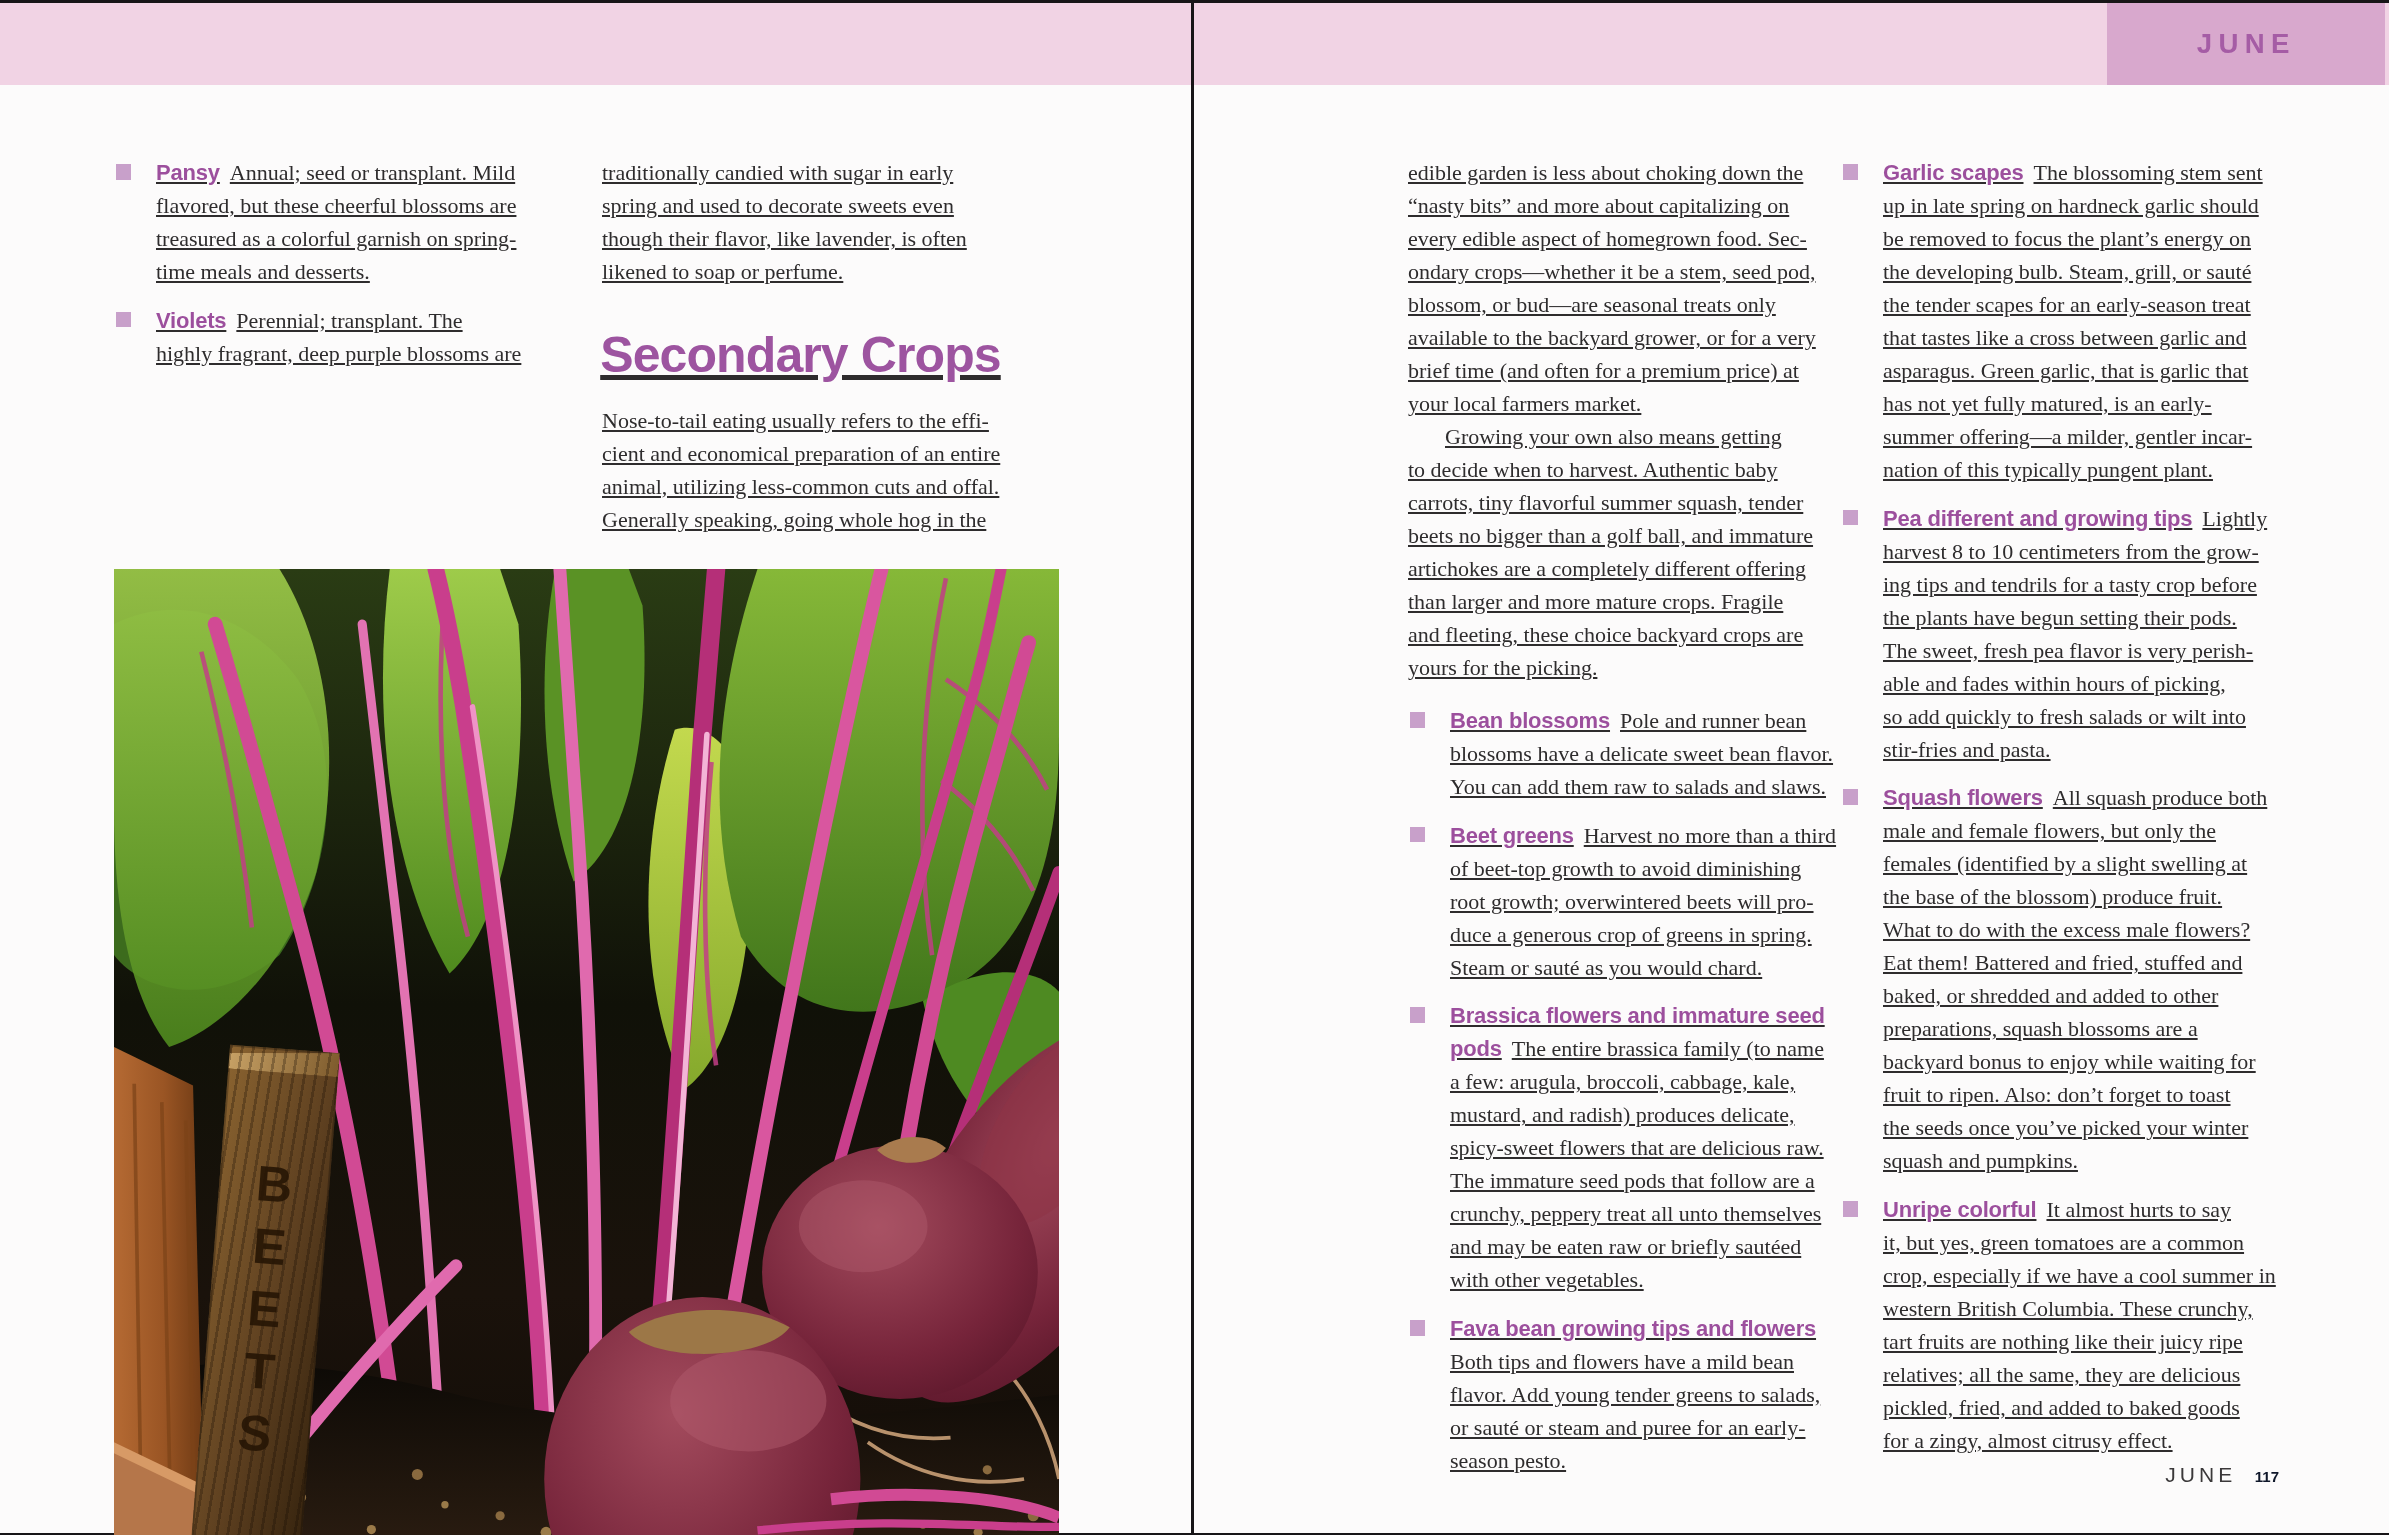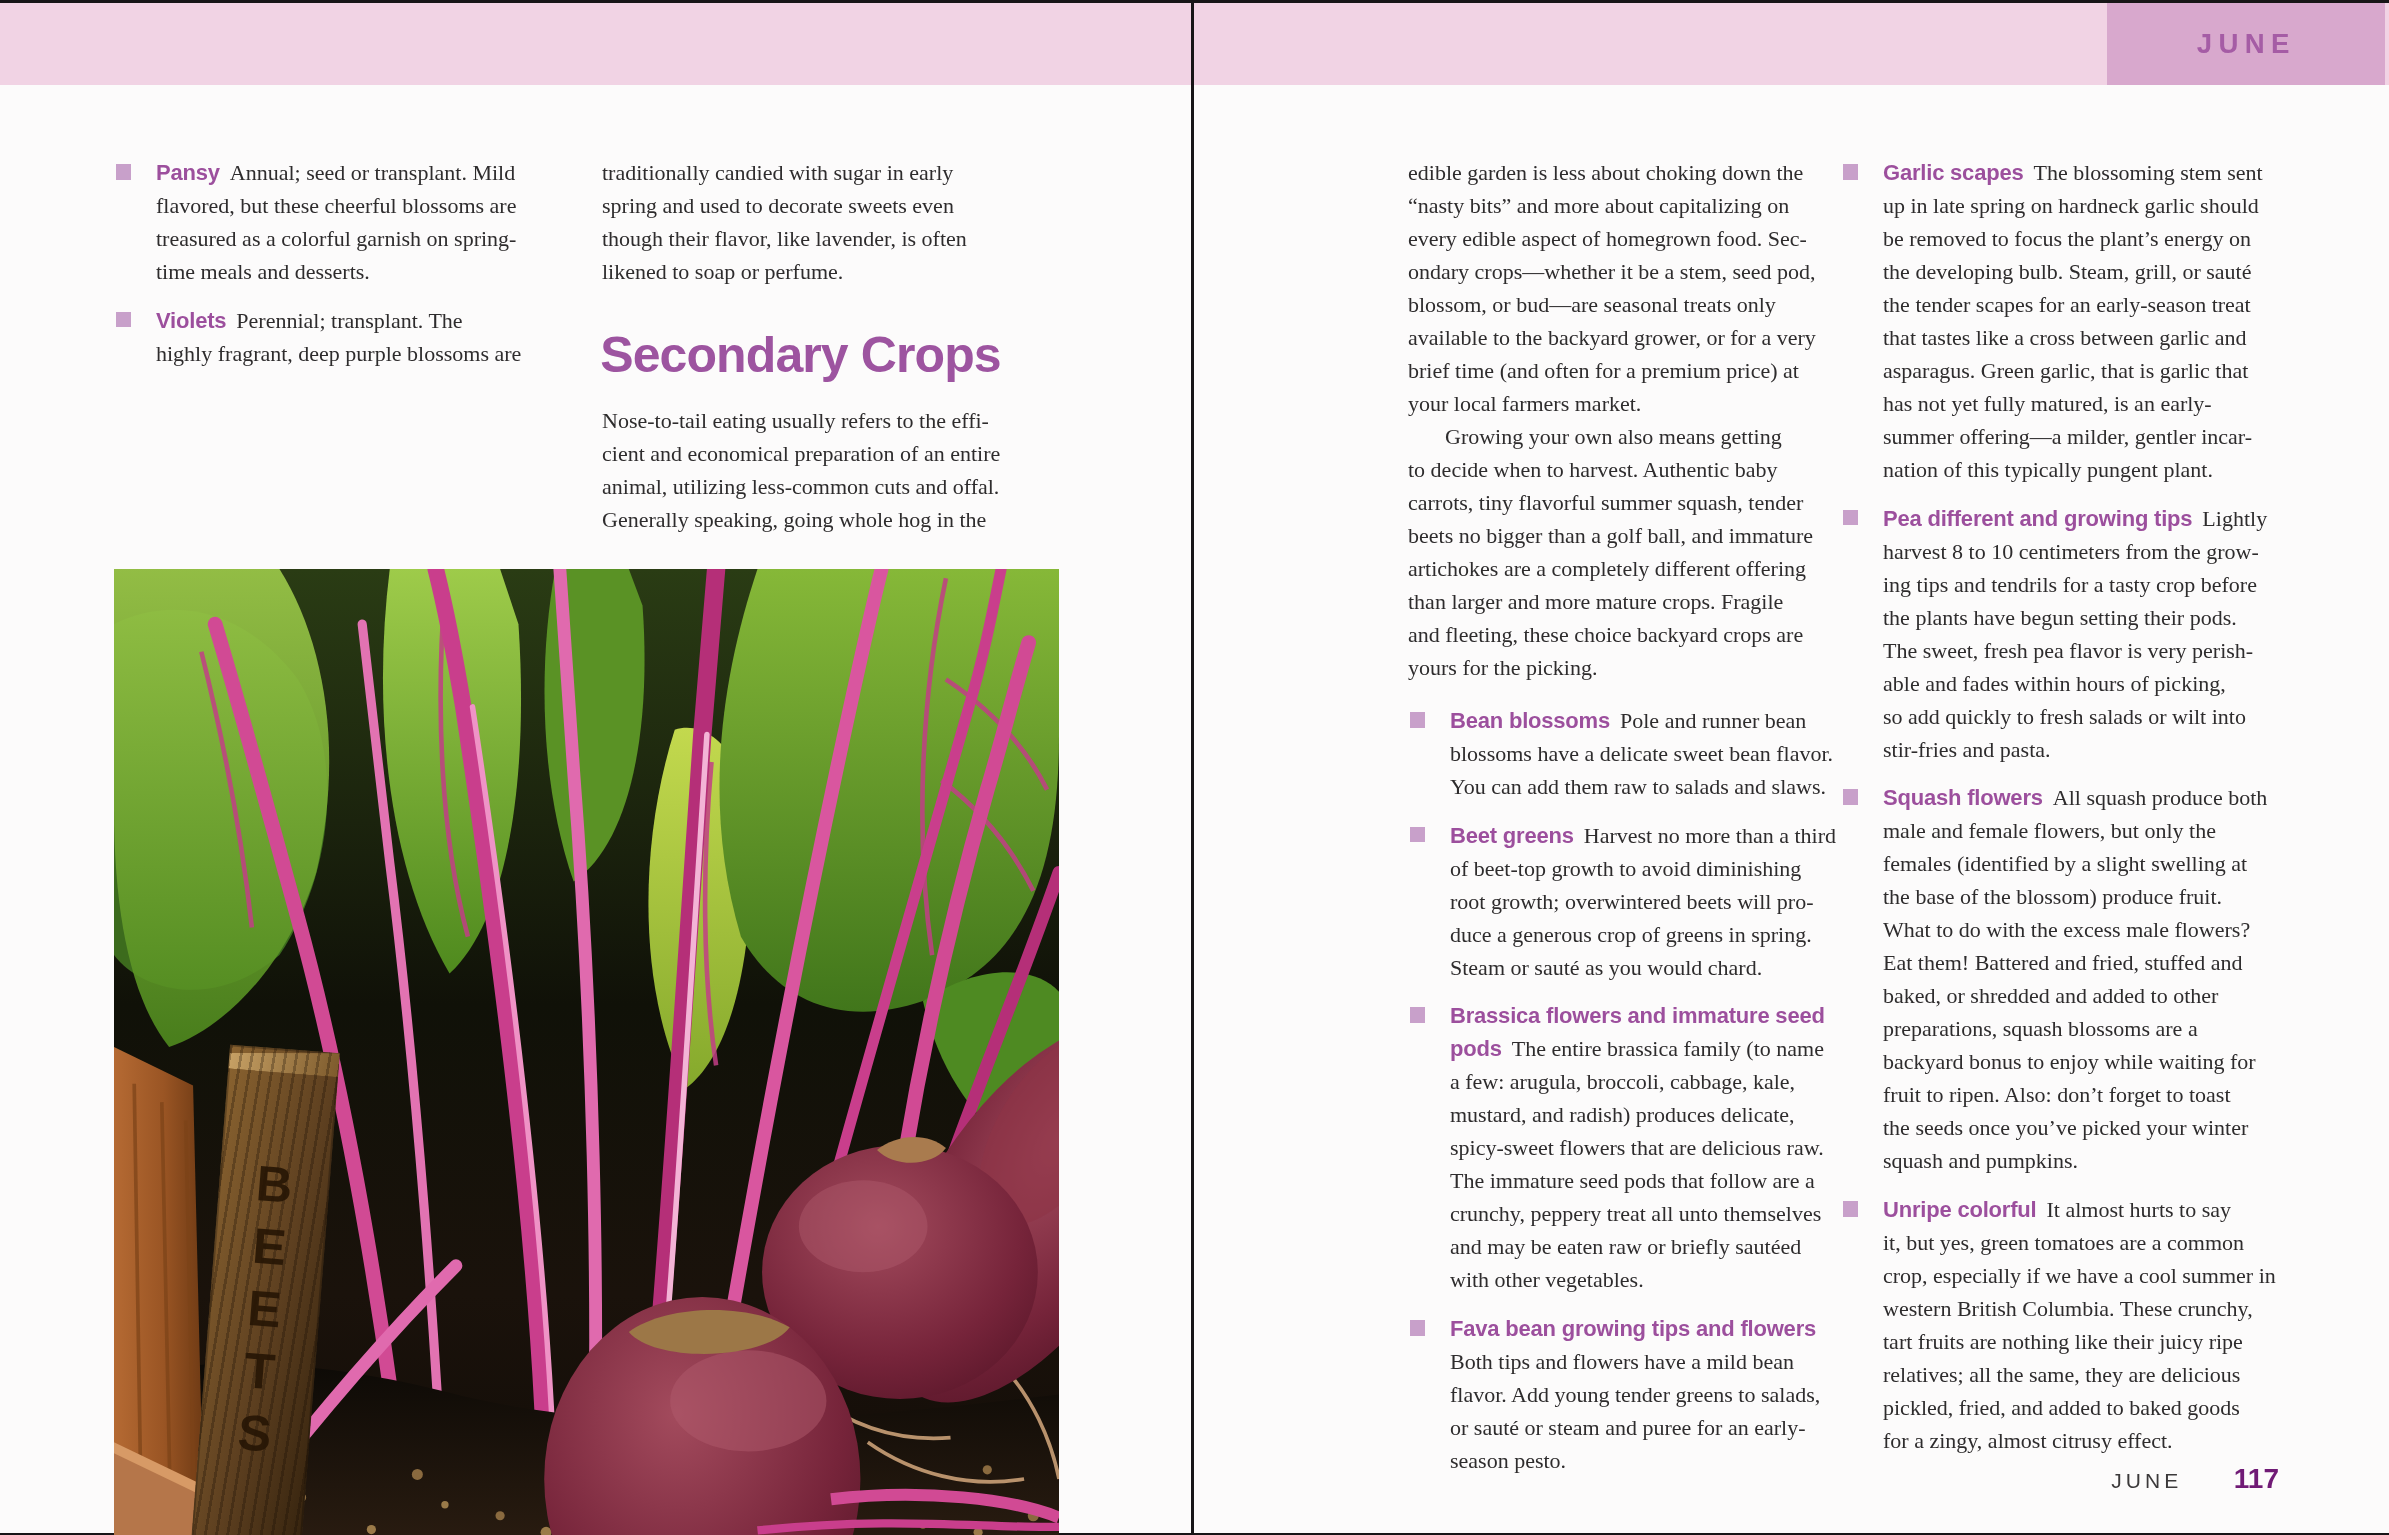--- a/index.html
+++ b/index.html
@@ -11,21 +11,21 @@
   .edge-top{position:absolute;top:0;left:0;right:0;height:2.8px;background:#171517;}
   .edge-bottom{position:absolute;bottom:0;left:0;right:0;height:2.8px;background:#171517;}
   .gutter{position:absolute;top:0;bottom:0;left:1191px;width:2.8px;background:#171517;}
 
   .band{position:absolute;top:2.8px;left:0;right:0;height:82px;background:#f1d3e4;}
   .month-tab{position:absolute;top:2.8px;right:3.7px;width:278px;height:82px;background:#d8a8cd;
     display:flex;align-items:center;justify-content:center;}
   .month-tab span{font-family:"Liberation Sans",sans-serif;font-weight:bold;font-size:27.6px;
     letter-spacing:6.4px;color:#a55ca5;}
 
-  .col{position:absolute;width:473px;font-size:22px;line-height:33px;}
+  .col{position:absolute;width:473px;font-size:22px;line-height:33px;text-decoration:underline;}
   .para{white-space:pre-line;margin:0;}
   .para.indent{text-indent:37px;}
   .bullet{position:relative;padding-left:42px;margin-bottom:15.6px;}
   .bullet .sq{position:absolute;left:1.8px;top:8.3px;width:15.6px;height:15.6px;background:#c8a0ca;}
   .term{font-family:"Liberation Sans",sans-serif;font-weight:bold;color:#9c4f9d;
     white-space:pre-line;margin-right:10px;letter-spacing:-0.2px;}
   .btxt{white-space:pre-line;}
   .h1{font-family:"Liberation Sans",sans-serif;font-weight:bold;color:#9d54a0;
     font-size:50px;line-height:55px;letter-spacing:-0.9px;margin:40px 0 21px -1.8px;}
 
@@ -45,21 +45,21 @@
   .stake::after{content:"";position:absolute;inset:0;
     background:repeating-linear-gradient(95deg,rgba(20,10,2,.28) 0 2.8px,transparent 2.8px 11px);}
   .stake-label{position:absolute;left:50%;top:108px;transform:translateX(-50%);
     writing-mode:vertical-rl;text-orientation:upright;
     font-family:"Liberation Sans",sans-serif;font-weight:800;font-size:50px;
     letter-spacing:6.4px;color:rgba(38,21,4,.9);z-index:2;}
 
   .footer{position:absolute;right:110px;top:1463px;display:flex;align-items:baseline;gap:18.4px;
     font-family:"Liberation Sans",sans-serif;}
   .footer .sect{font-size:21px;letter-spacing:4.1px;color:#3b393a;}
-  .footer .num{font-size:28px;font-weight:bold;color:#701a75;margin-left:33px;}
+  .footer .num{font-size:15px;font-weight:bold;color:#0f172a;}
 </style>
 </head>
 <body>
 
 <div class="band"></div>
 <div class="month-tab">
   <span>JUNE</span>
 </div>
 <div class="gutter"></div>
 <div class="edge-top"></div>

